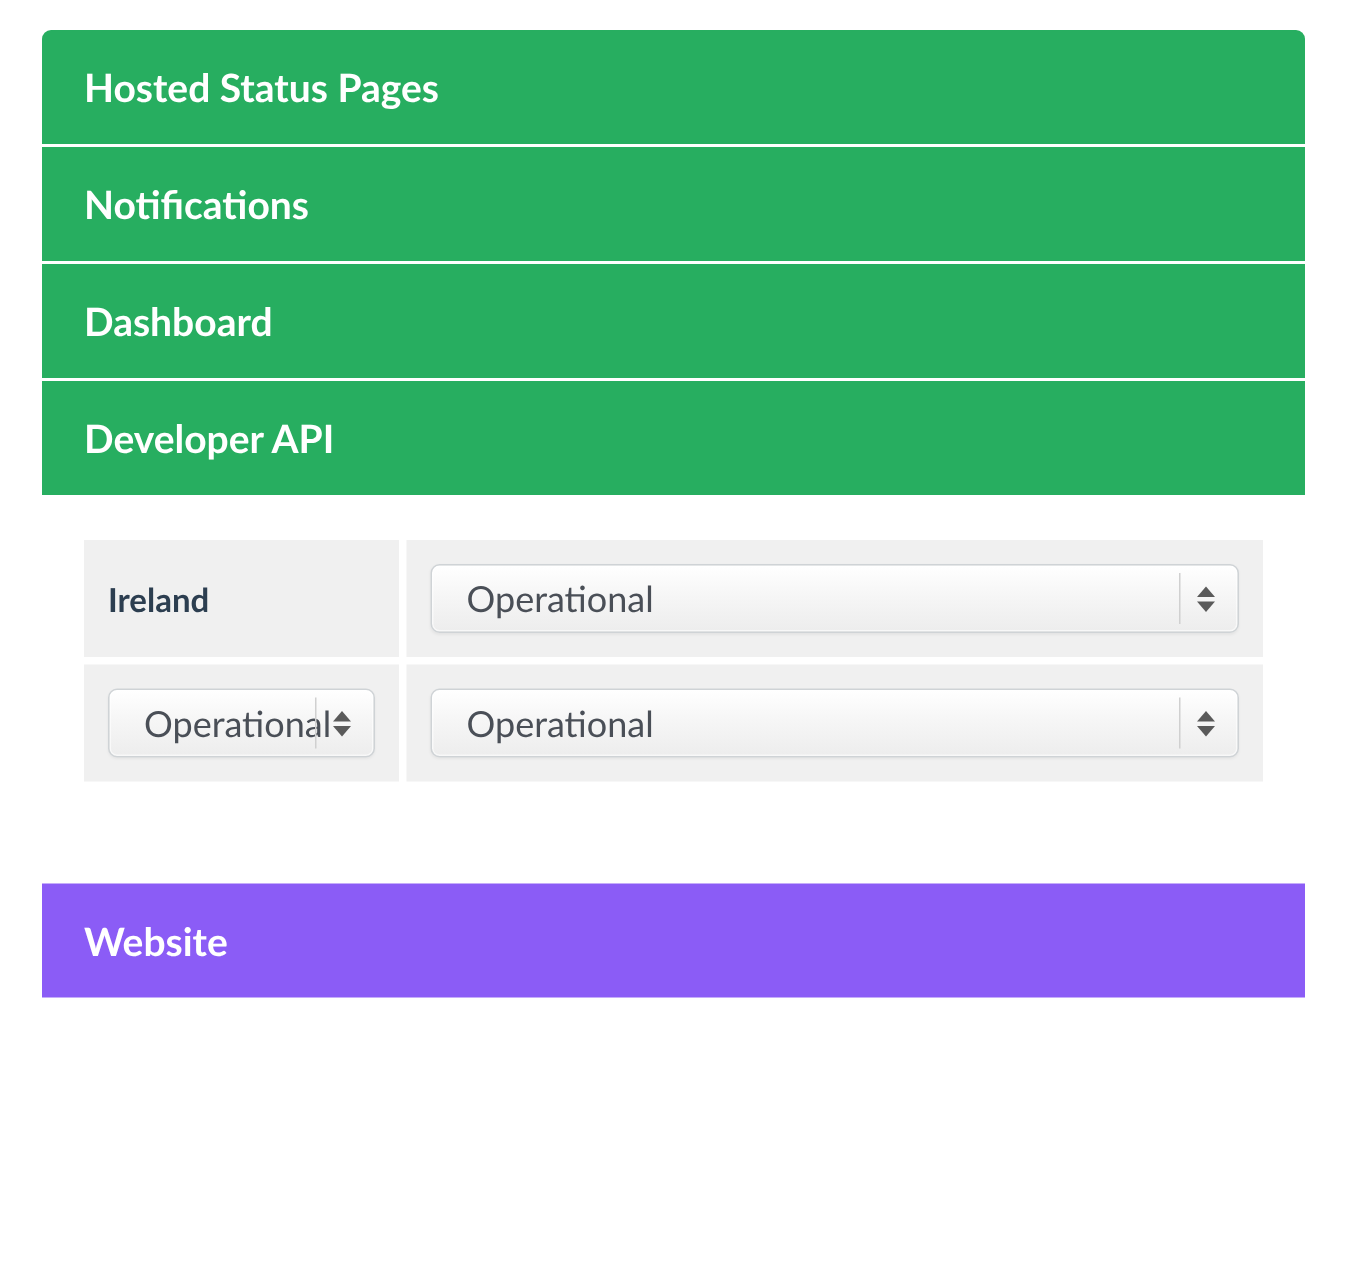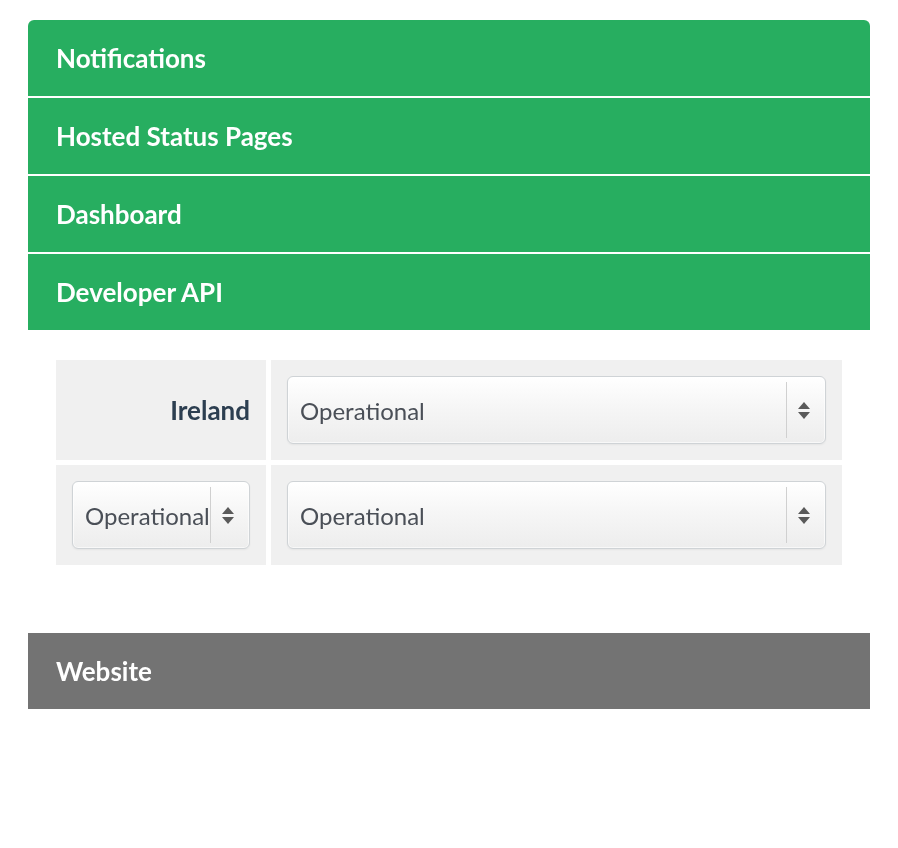--- a/index.html
+++ b/index.html
@@ -38,41 +38,41 @@
       grid-template-columns: 210px 1fr;
       gap: 5px;
     }
     .cell {
       background: #f0f0f0;
       padding: 22px 16px;
       display: flex;
       align-items: center;
     }
     .cell.label {
-      justify-content: flex-end;
+      justify-content: flex-start;
       color: #2c3e50;
-      font-size: 26px;
+      font-size: 22px;
       font-weight: 700;
     }
     .cell.control {
       padding: 16px;
     }
     .select-wrap {
       position: relative;
       width: 100%;
     }
     .faux-select {
       width: 100%;
-      height: 68px;
+      height: 46px;
       border: 1px solid #cfd3d6;
       border-radius: 6px;
       background: linear-gradient(to bottom, #ffffff 0%, #f6f6f6 45%, #ededed 100%);
       color: #4a4f57;
       font-size: 24px;
-      padding: 0 60px 0 12px;
+      padding: 0 60px 0 23px;
       display: flex;
       align-items: center;
       box-shadow: 0 0 0 1px rgba(255,255,255,0.6) inset, 0 1px 2px rgba(0,0,0,0.05);
       cursor: default;
     }
     .select-arrows {
       position: absolute;
       right: 6px;
       top: 6px;
       bottom: 6px;
@@ -96,39 +96,39 @@
       width: 0;
       height: 0;
       border-left: 6px solid transparent;
       border-right: 6px solid transparent;
       border-top: 7px solid #5a5a5a;
     }
     .spacer {
       height: 58px;
     }
     .website-bar {
-      background: #737373;
+      background: #8b5cf6;
       color: #ffffff;
       font-size: 26px;
       font-weight: 700;
       padding: 22px 28px;
       border-radius: 0;
     }
   </style>
 </head>
 <body>
 
 <div class="accordion">
 
   <div class="accordion-header">
-    <span>Notifications</span>
+    <span>Hosted Status Pages</span>
   </div>
 
   <div class="accordion-header">
-    <span>Hosted Status Pages</span>
+    <span>Notifications</span>
   </div>
 
   <div class="accordion-header">
     <span>Dashboard</span>
   </div>
 
   <div class="accordion-header">
     <span>Developer API</span>
   </div>
 

